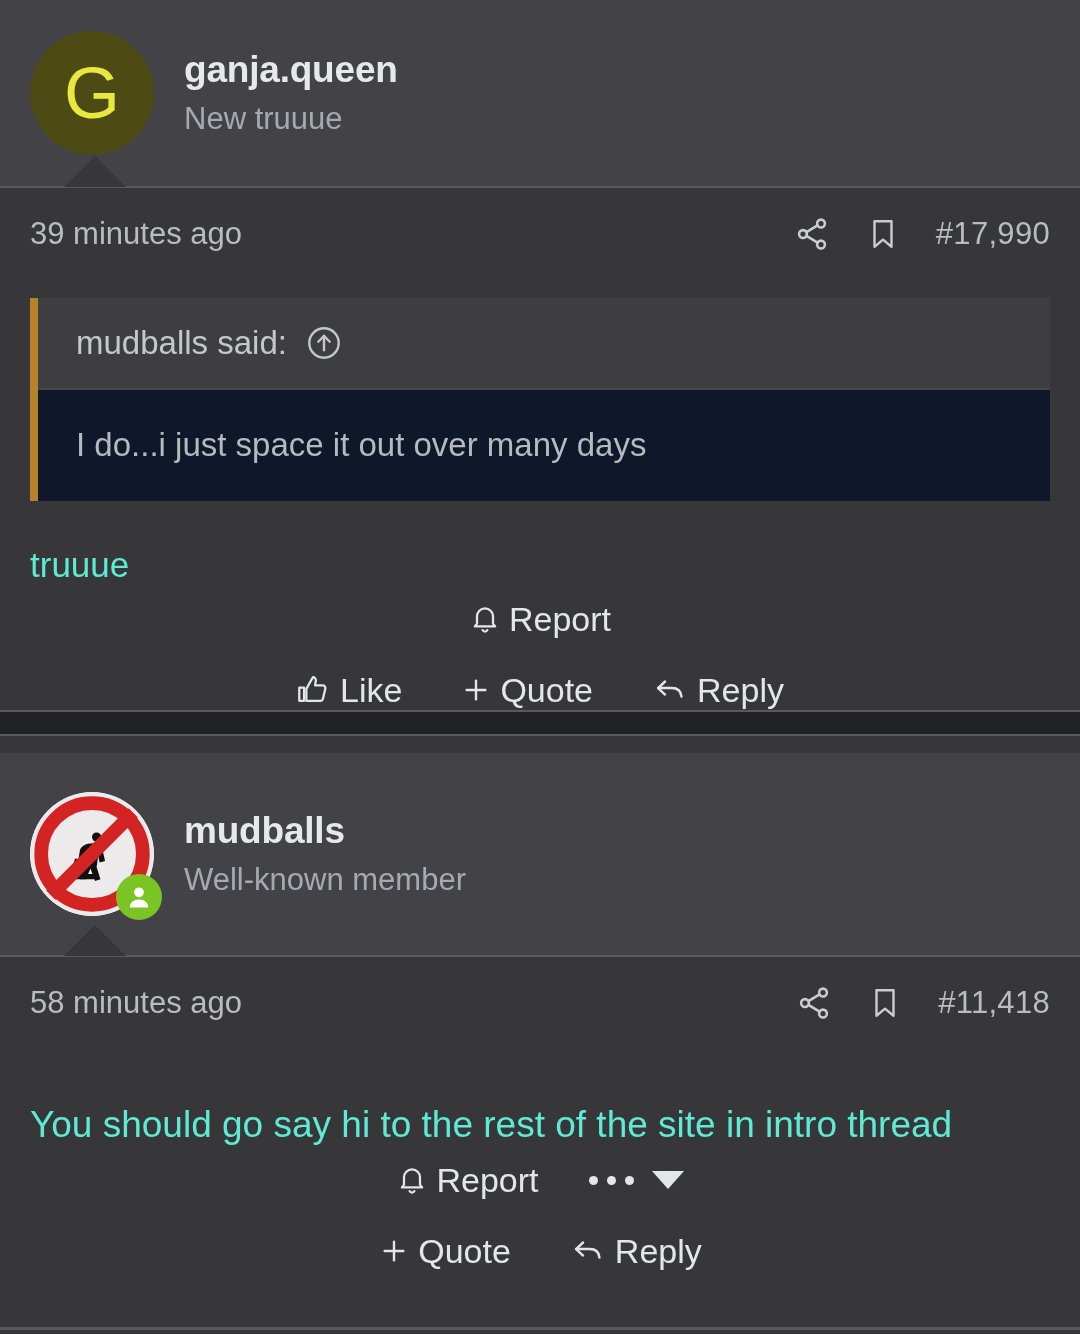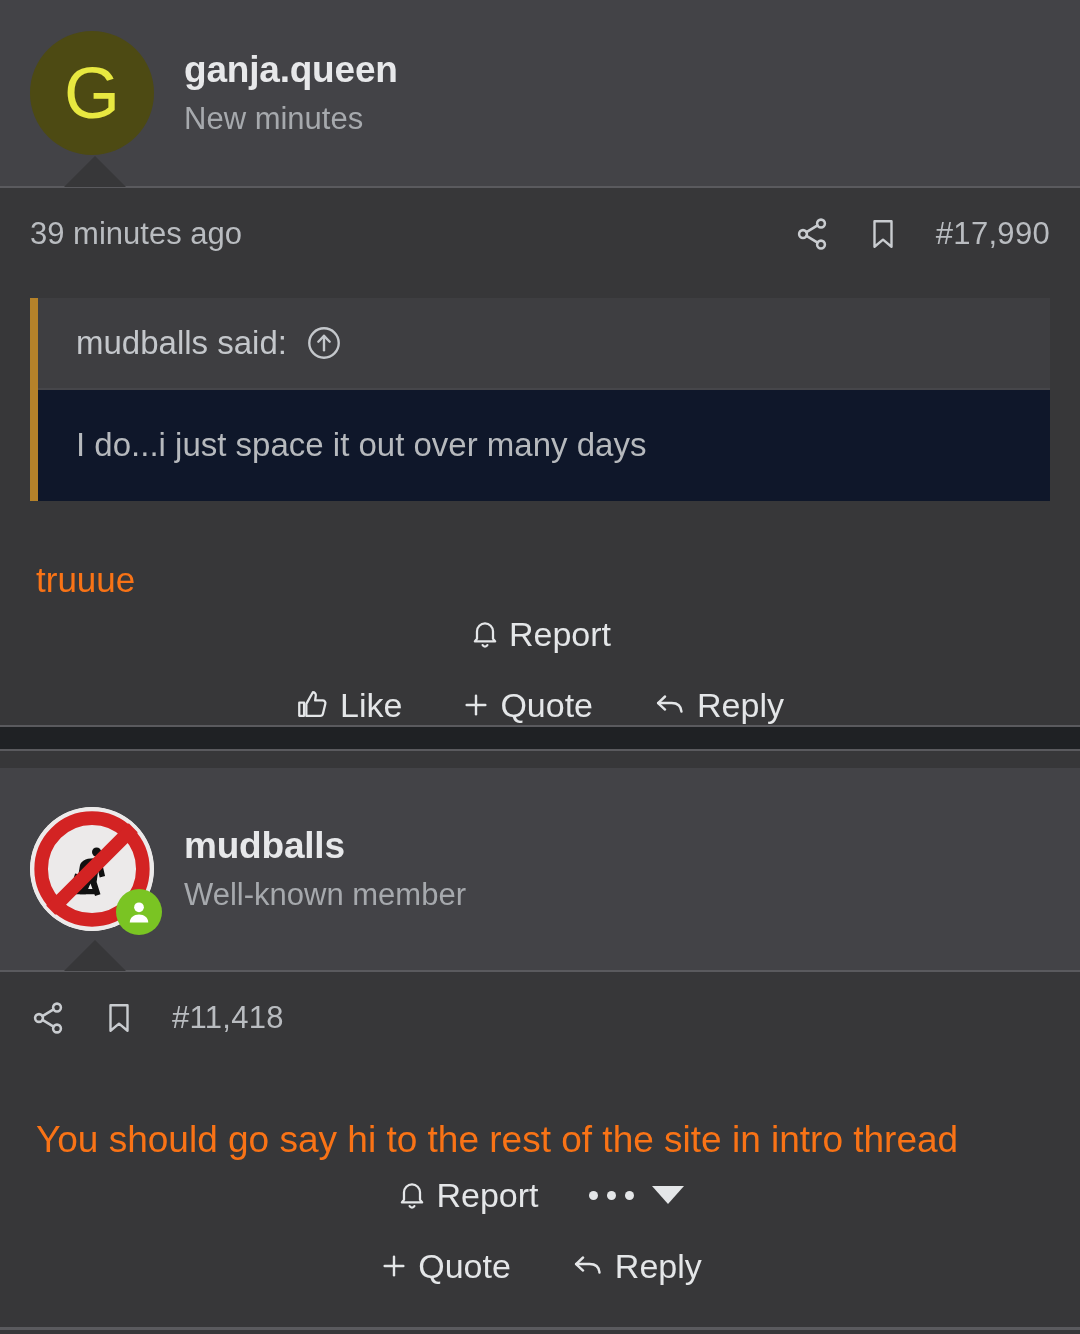--- a/index.html
+++ b/index.html
@@ -97,21 +97,21 @@
     justify-content: space-between;
     height: 92px;
   }
   .meta-time { font-size: 31px; color: #b9bcc0; }
   .meta-right { display: flex; align-items: center; gap: 36px; }
   .meta-right svg { display: block; }
   .post-number { font-size: 31px; color: #b9bcc0; letter-spacing: 0.3px; }
 
   
   .quote {
-    margin: 18px 0 16px 0;
+    margin: 18px 0 1px 0;
     border-left: 8px solid #b5822a;
     background: #3e3e41;
     width: 1020px;
   }
   .quote-head {
     padding: 26px 0 26px 38px;
     display: flex;
     align-items: center;
     gap: 18px;
     border-bottom: 2px solid #46464a;
@@ -122,24 +122,23 @@
     padding: 34px 40px 36px 38px;
     font-size: 33px;
     color: #b6b9bd;
     line-height: 1.25;
     background: #0f172a;
   }
 
   
   .message {
     font-size: 35px;
-    color: #f97316;
+    color: #5eead4;
     line-height: 1.3;
     padding-top: 40px;
-    margin-left: 6px;
   }
   .message.big { font-size: 37px; padding-top: 52px; }
 
   
   .actions {
     display: flex;
     align-items: center;
     justify-content: space-between;
     height: 110px;
     margin-top: 12px;
@@ -180,21 +179,21 @@
 <div class="thread">
 
   <div class="post">
 
     <div class="post-header first">
       <div class="avatar-wrap">
         <div class="avatar-letter">G</div>
       </div>
       <div class="user-meta">
         <div class="username">ganja.queen</div>
-        <div class="user-title">New minutes</div>
+        <div class="user-title">New truuue</div>
       </div>
       <div class="notch"></div>
     </div>
     <div class="hr-light"></div>
 
     <div class="post-body">
 
       <div class="meta-row">
         <div class="meta-time">39 minutes ago</div>
         <div class="meta-right">
@@ -308,20 +307,21 @@
         <div class="username">mudballs</div>
         <div class="user-title">Well-known member</div>
       </div>
       <div class="notch"></div>
     </div>
     <div class="hr-light"></div>
 
     <div class="post-body">
 
       <div class="meta-row">
+        <div class="meta-time">58 minutes ago</div>
         <div class="meta-right">
           <span>
             <svg width="36" height="36" viewBox="0 0 24 24" fill="none" stroke="#c9ccd0" stroke-width="1.7" stroke-linecap="round" stroke-linejoin="round">
               <circle cx="18" cy="5" r="2.6"></circle>
                 <circle cx="6" cy="12" r="2.6"></circle>
                 <circle cx="18" cy="19" r="2.6"></circle>
               <line x1="8.3" y1="10.8" x2="15.7" y2="6.2"></line>
                 <line x1="8.3" y1="13.2" x2="15.7" y2="17.8"></line>
             </svg>
           </span>

